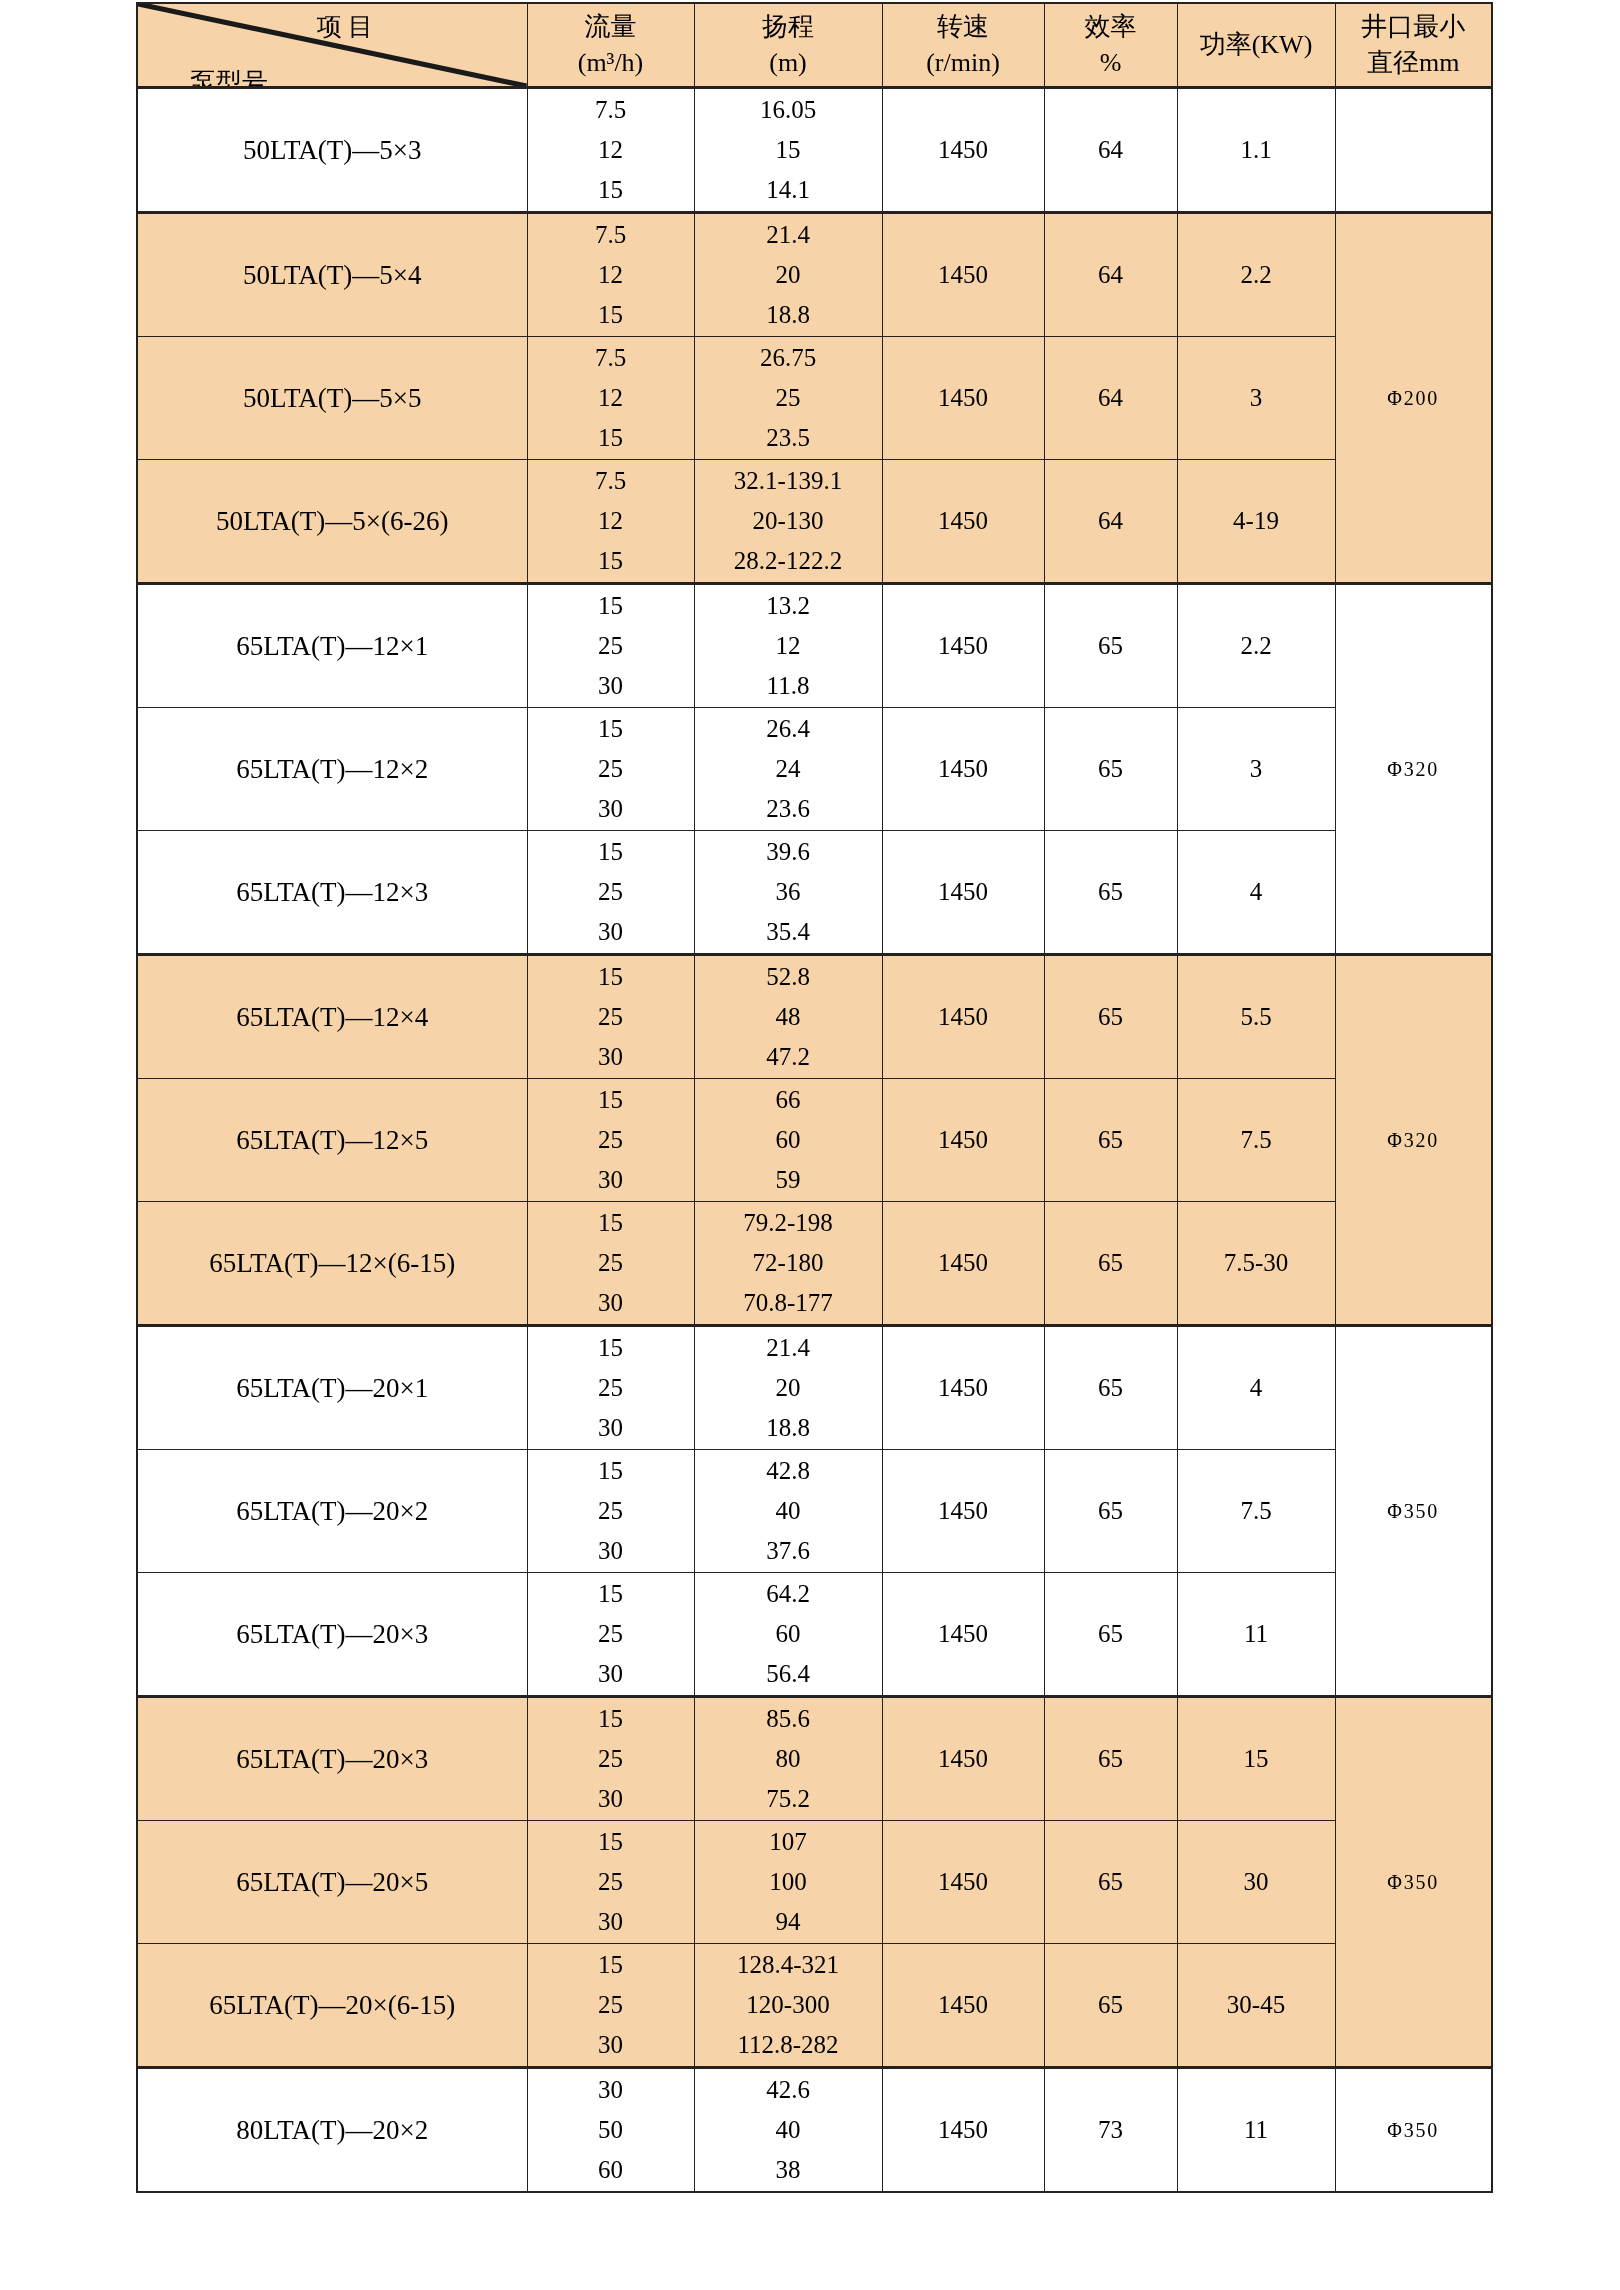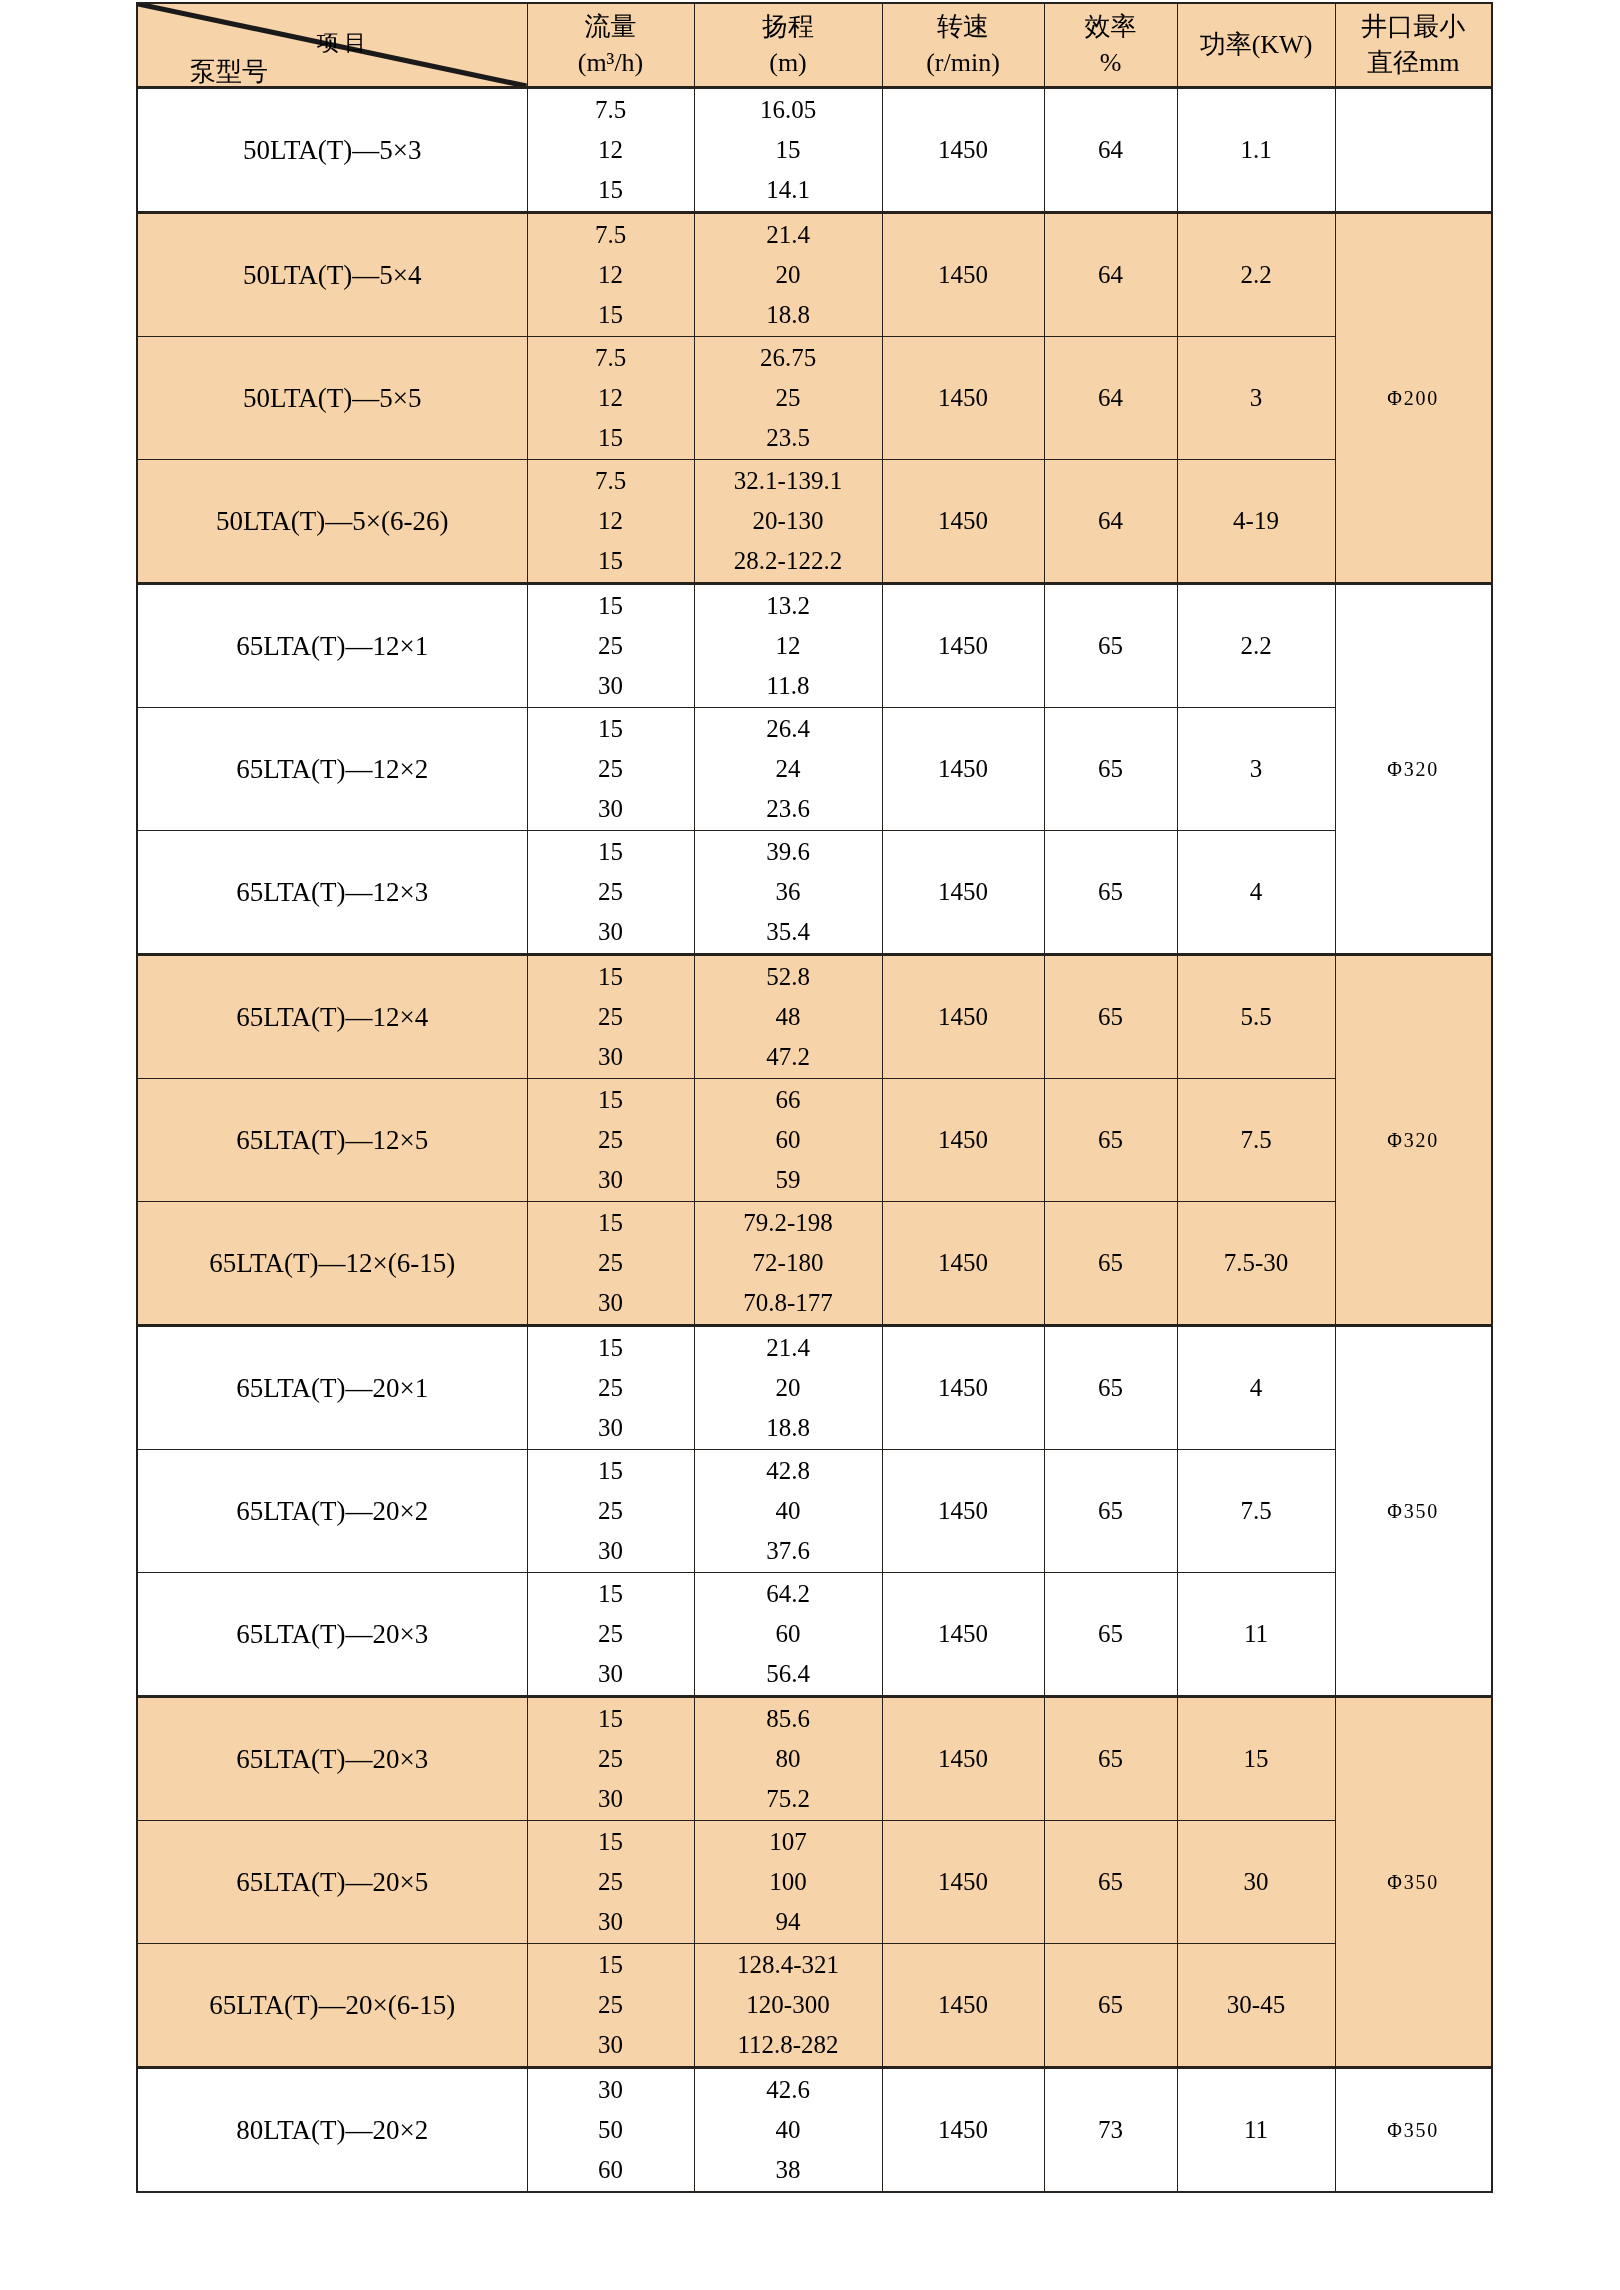--- a/index.html
+++ b/index.html
@@ -25,22 +25,22 @@
   }
   thead th{border-bottom-width:2.7px;}
   tbody td{height:122px;font-size:25px;line-height:40px;background:#ffffff;}
   tbody tr.band td{background:#F6D3A8;}
   tbody tr.group-start td{border-top-width:3.6px;}
   td.model{font-size:27px;margin-left:38px;}
   td.dia{font-size:20px;letter-spacing:1.8px;}
   
   th.corner{position:relative;background:#F6D3A8;}
   th.corner svg{position:absolute;left:0;top:0;width:100%;height:100%;pointer-events:none;}
-  .corner-item{position:absolute;top:5.4px;left:46%;font-size:22px;white-space:nowrap;margin-top:16px;}
-  .corner-model{position:absolute;top:50px;left:52px;font-size:26px;white-space:nowrap;}
+  .corner-item{position:absolute;top:5.4px;left:46%;font-size:25px;white-space:nowrap;}
+  .corner-model{position:absolute;top:61px;left:52px;font-size:26px;white-space:nowrap;}
 </style>
 </head>
 <body>
 
 <div class="page">
   <table class="spec">
     <colgroup>
       <col style="width:390px">
         <col style="width:167px">
         <col style="width:188px">

